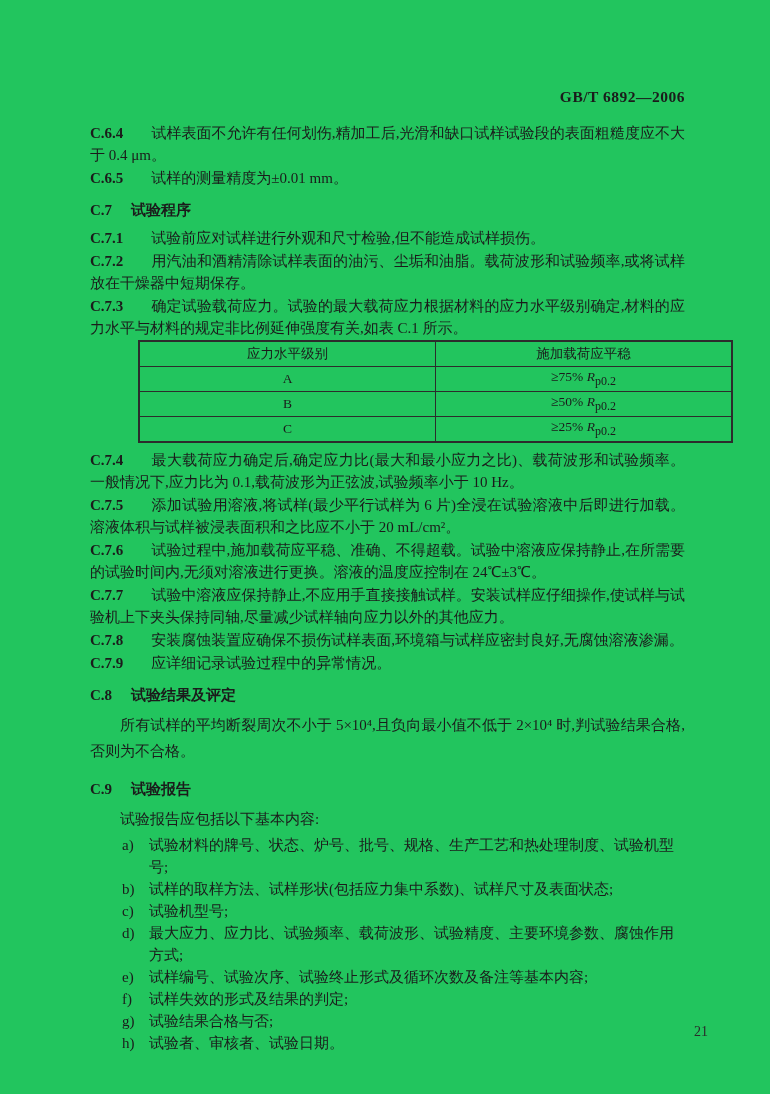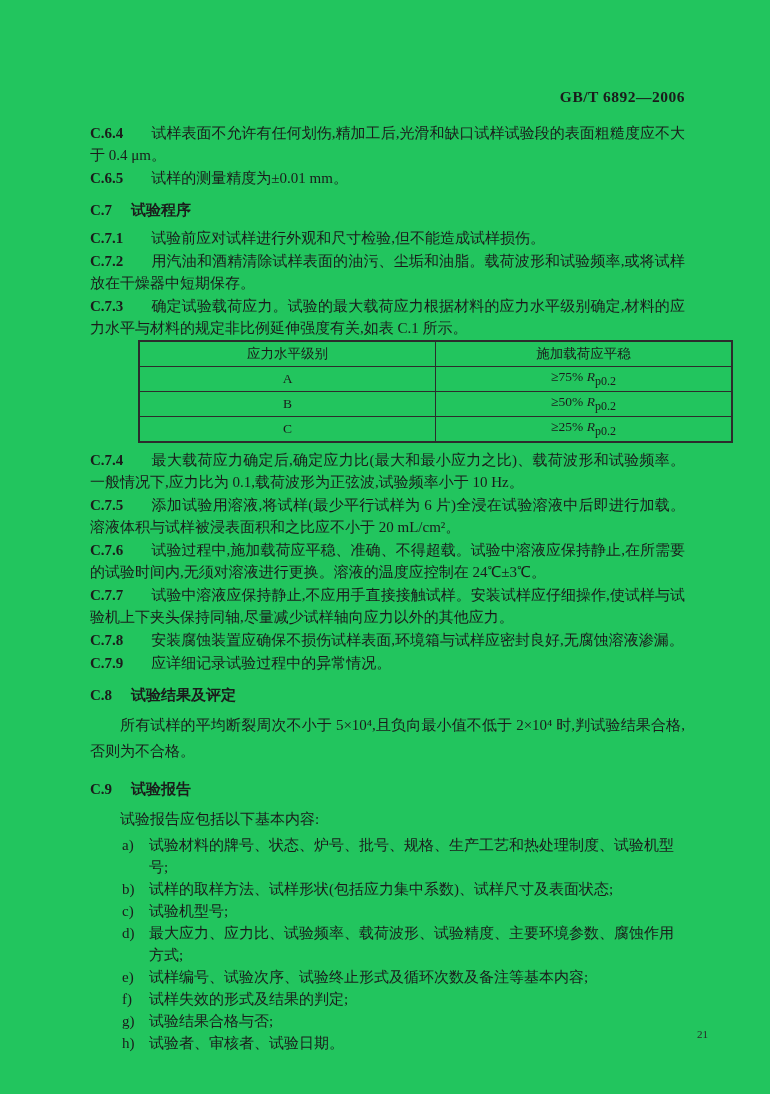--- a/index.html
+++ b/index.html
@@ -76,21 +76,21 @@
     display:flex;
     padding-left:32px;
     font-size:15px;
     line-height:22px;
   }
   .report-item .marker { width:27px; flex:none; }
   .page-footer {
     position:absolute;
     right:62px;
     bottom:54px;
-    font-size:11px;
+    font-size:14px;
     color:#2a2a2a;
   }
 </style>
 </head>
 <body>
 
 <div class="page">
 
   <div class="doc-header">GB/T 6892—2006</div>
 

